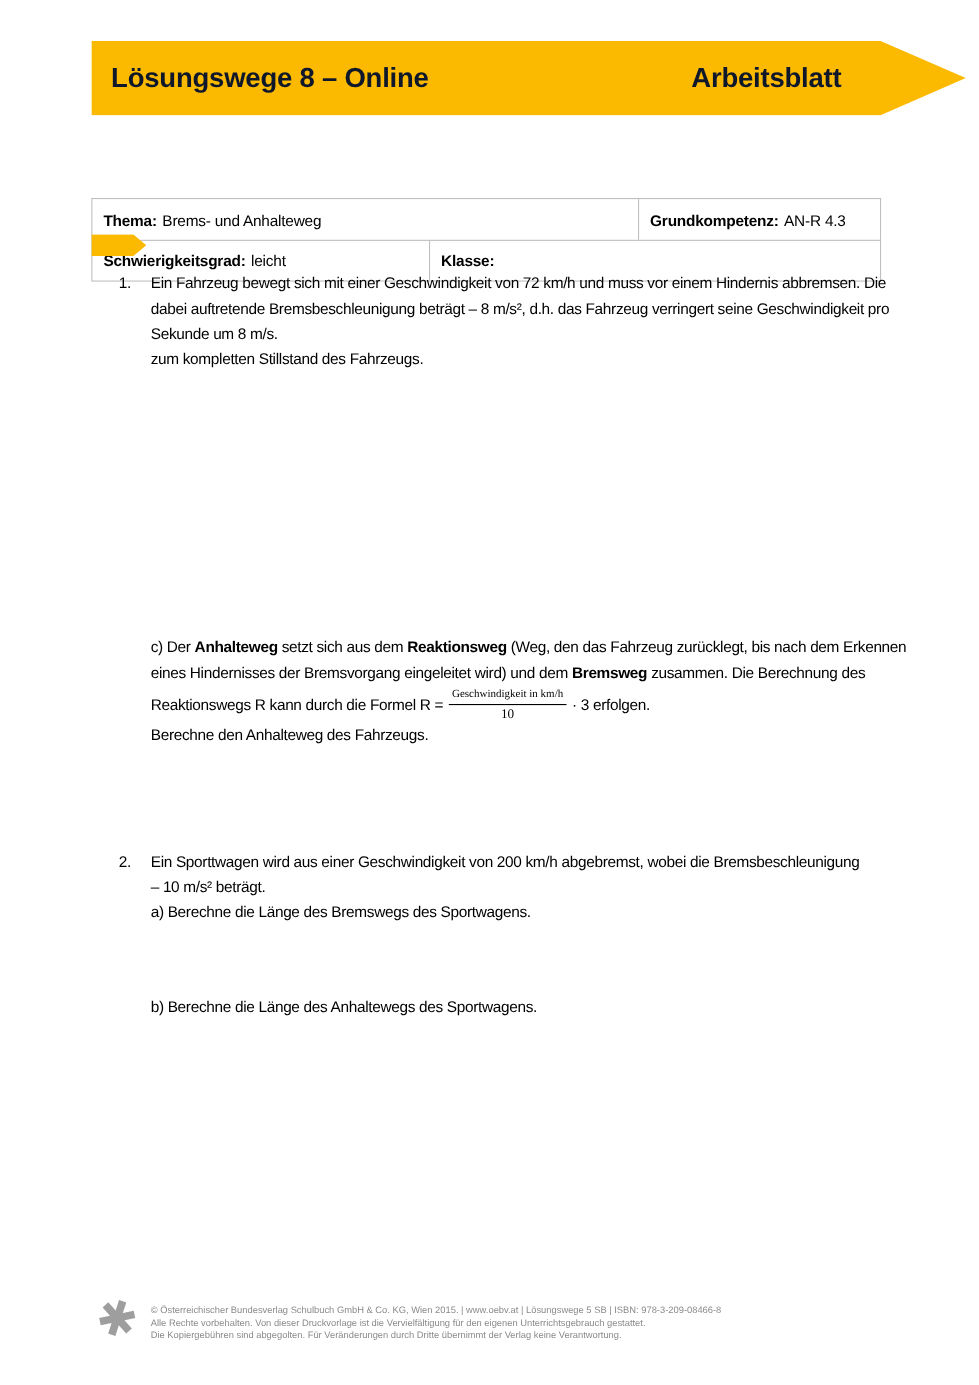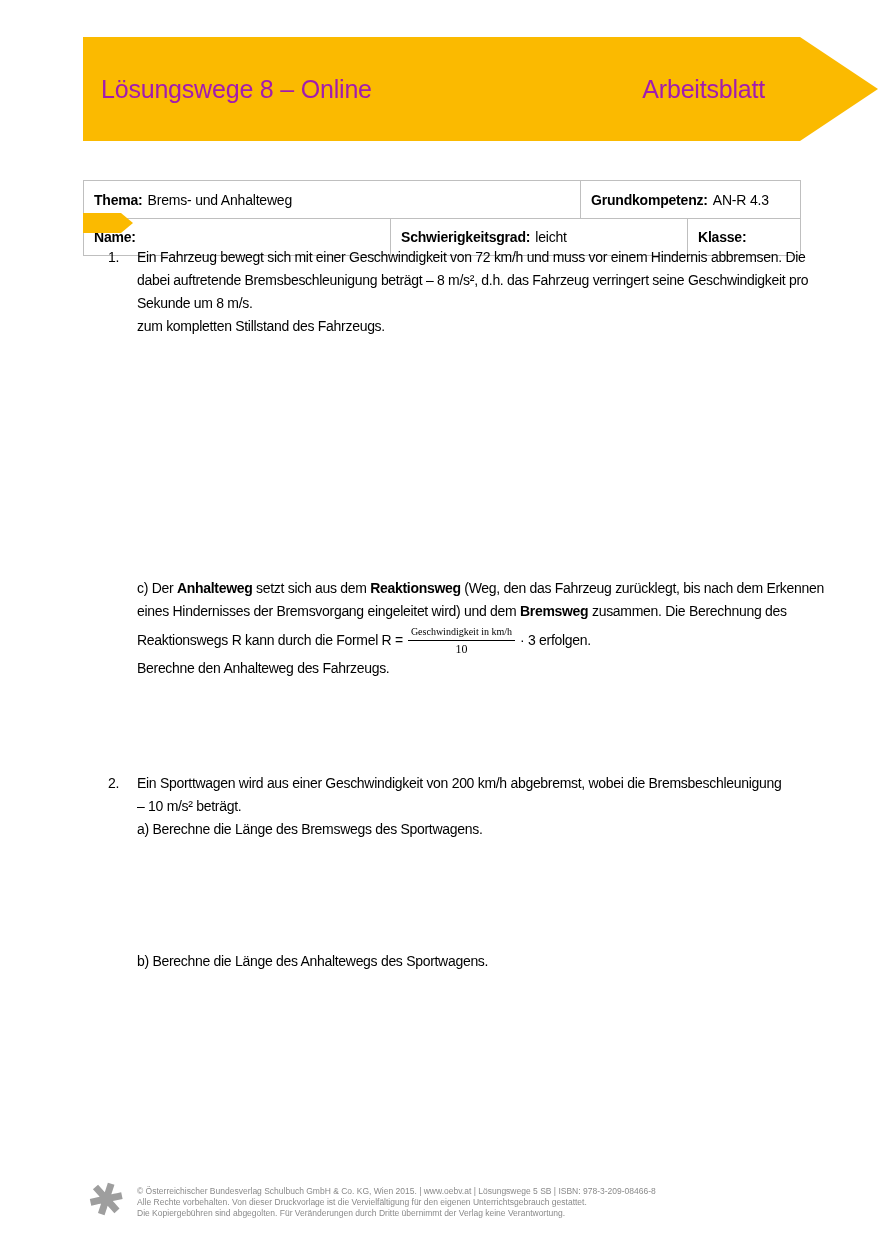--- a/index.html
+++ b/index.html
@@ -5,26 +5,26 @@
   html,body{margin:0;padding:0;background:#ffffff;}
   body{
     width:890px;height:1259px;position:relative;overflow:hidden;
     font-family:"Liberation Sans",sans-serif;color:#1a1a1a;
     -webkit-font-smoothing:antialiased;
   }
   .page{position:absolute;inset:0;background:#fff;}
 
   
   .banner{
-    position:absolute;left:83px;top:37px;width:795px;height:104px;
+    position:absolute;left:83px;top:37px;width:795px;height:68px;
     background:#FBBA00;
     clip-path:polygon(0 0,717px 0,100% 50%,717px 100%,0 100%);
     display:flex;align-items:center;justify-content:space-between;
     padding:0 113px 0 18px;box-sizing:border-box;
-    color:#a21caf;font-size:25px;font-weight:normal;letter-spacing:-0.2px;
+    color:#0f172a;font-size:25px;font-weight:bold;letter-spacing:-0.2px;
   }
 
   
   .meta-table{
     position:absolute;left:83px;top:136px;width:718px;
     font-size:14px;letter-spacing:-0.2px;color:#000;margin-top:44px;
   }
   .meta-row{display:grid;border:1px solid #bfbfbf;border-bottom:none;box-sizing:border-box;}
   .meta-row.r1{grid-template-columns:497px 1fr;height:38px;}
   .meta-row.r2{grid-template-columns:307px 297px 1fr;height:38px;border-bottom:1px solid #bfbfbf;}
@@ -87,23 +87,20 @@
         <span class="lbl">Thema:</span>
         <span>Brems- und Anhalteweg</span>
       </div>
       <div class="meta-cell">
         <span class="lbl">Grundkompetenz:</span>
         <span>AN-R 4.3</span>
       </div>
     </div>
     <div class="meta-row r2">
       <div class="meta-cell">
-        <span class="lbl">Name:</span>
-      </div>
-      <div class="meta-cell">
         <span class="lbl">Schwierigkeitsgrad:</span>
         <span>leicht</span>
       </div>
       <div class="meta-cell">
         <span class="lbl">Klasse:</span>
       </div>
     </div>
   </div>
 
   <div class="mini-arrow"></div>
@@ -141,21 +138,21 @@
     <span class="num">2.</span>
     <div>
       <div>
           <span class="ln">Ein Sporttwagen wird aus einer Geschwindigkeit von 200 km/h abgebremst, wobei die Bremsbeschleunigung</span>
           <span class="ln">– 10 m/s² beträgt.</span>
         </div>
       <div class="ln">a) Berechne die Länge des Bremswegs des Sportwagens.</div>
     </div>
   </div>
 
-  <div class="tblock" style="left:137px;top:950px;">b) Berechne die Länge des Anhaltewegs des Sportwagens.</div>
+  <div class="tblock" style="left:137px;top:904px;">b) Berechne die Länge des Anhaltewegs des Sportwagens.</div>
 
   <div class="footer-logo">✱</div>
   <div class="footer-text">
       <span class="ln">© Österreichischer Bundesverlag Schulbuch GmbH &amp; Co. KG, Wien 2015. | www.oebv.at | Lösungswege 5 SB | ISBN: 978-3-209-08466-8</span>
       <span class="ln">Alle Rechte vorbehalten. Von dieser Druckvorlage ist die Vervielfältigung für den eigenen Unterrichtsgebrauch gestattet.</span>
       <span class="ln">Die Kopiergebühren sind abgegolten. Für Veränderungen durch Dritte übernimmt der Verlag keine Verantwortung.</span>
     </div>
 
 </div>
 

